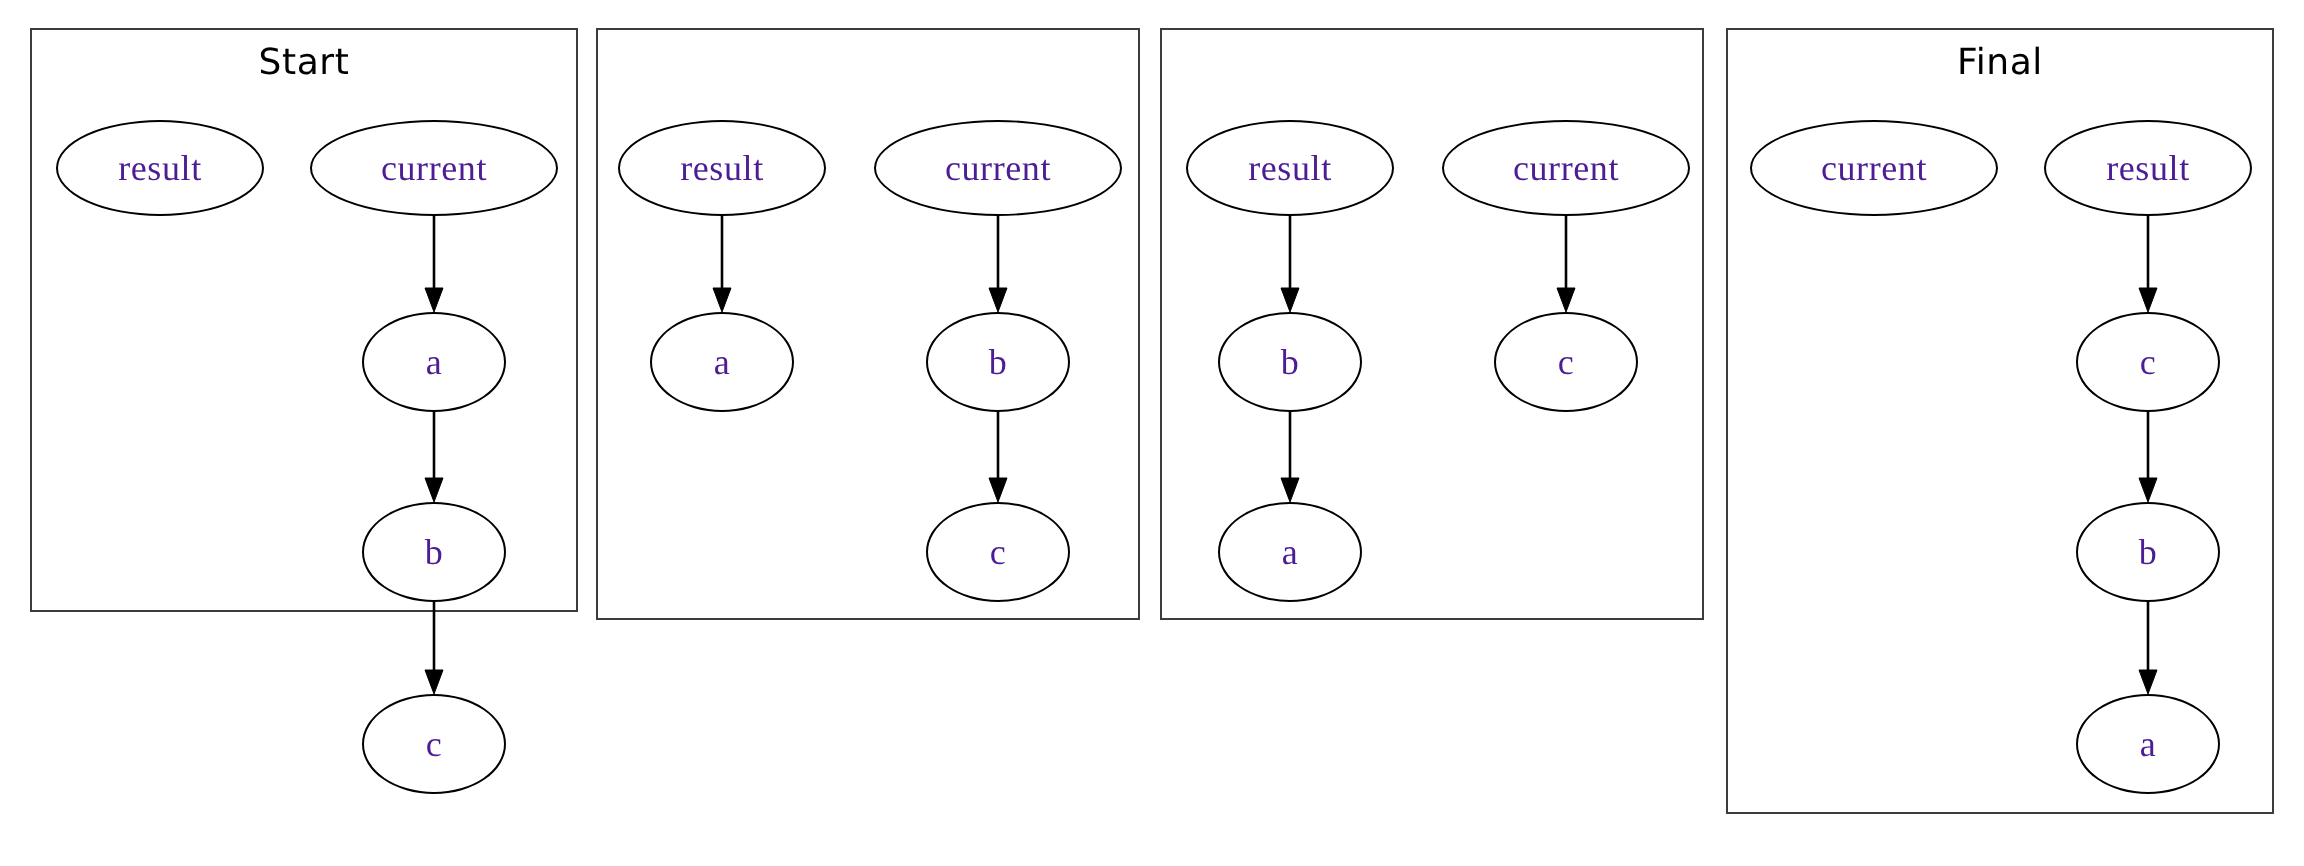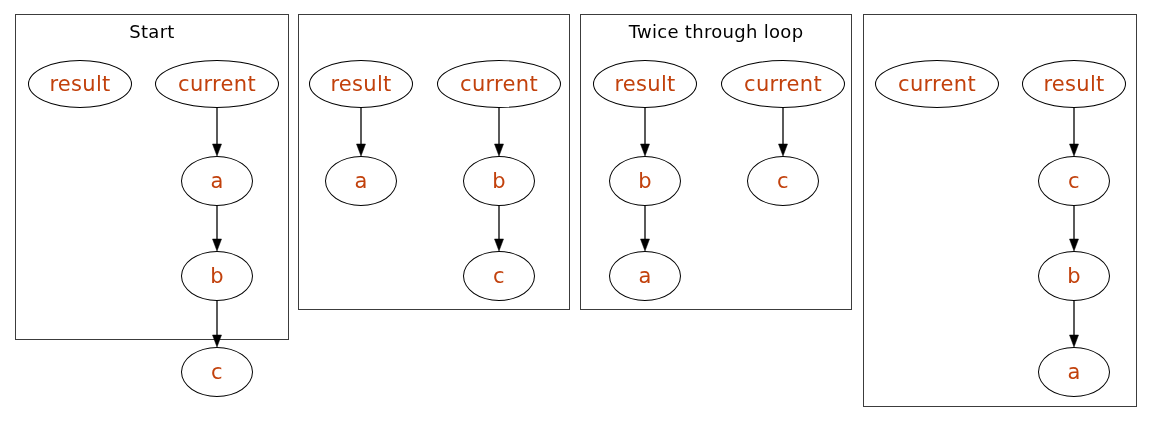--- a/index.html
+++ b/index.html
@@ -33,46 +33,47 @@
     white-space: nowrap;
   }
   .node {
     position: absolute;
     border: 1.4px solid #000000;
     border-radius: 50%;
     box-sizing: border-box;
     display: flex;
     align-items: center;
     justify-content: center;
-    font-size: 21px;
-    color: #c2410c;
+    font-size: 18px;
+    color: #4c1d95;
     background: #ffffff;
     letter-spacing: 0.3px;
     white-space: nowrap;
+    font-family: Liberation Serif, serif;
   }
   .arrow {
     position: absolute;
     overflow: visible;
   }
   .arrow line {
     stroke: #000000;
     stroke-width: 1.3;
   }
   .arrow polygon {
     fill: #000000;
     stroke: #000000;
     stroke-width: 0.5;
   }
 </style>
 </head>
 <body>
 
 <div class="canvas">
 
-  <div class="panel" style="left:15px; top:14px; width:274px; height:326px;">
+  <div class="panel" style="left:15px; top:14px; width:274px; height:292px;">
     <div class="panel-title">Start</div>
     <div class="node" style="left:12px;  top:45px;  width:104px; height:48px;">result</div>
     <div class="node" style="left:139px; top:45px;  width:124px; height:48px;">current</div>
     <div class="node" style="left:165px; top:141px; width:72px;  height:50px;">a</div>
     <div class="node" style="left:165px; top:236px; width:72px;  height:50px;">b</div>
     <div class="node" style="left:165px; top:332px; width:72px;  height:50px;">c</div>
     <svg class="arrow" style="left:195px; top:93px;" width="12" height="48">
       <line x1="6" y1="0" x2="6" y2="37"></line>
         <polygon points="1.5,36 10.5,36 6,48"></polygon>
     </svg>
@@ -100,41 +101,41 @@
       <line x1="6" y1="0" x2="6" y2="37"></line>
         <polygon points="1.5,36 10.5,36 6,48"></polygon>
     </svg>
     <svg class="arrow" style="left:194px; top:191px;" width="12" height="45">
       <line x1="6" y1="0" x2="6" y2="34"></line>
         <polygon points="1.5,33 10.5,33 6,45"></polygon>
     </svg>
   </div>
 
   <div class="panel" style="left:580px; top:14px; width:272px; height:296px;">
-    <div class="panel-title">Twice through loop</div>
     <div class="node" style="left:12px;  top:45px;  width:104px; height:48px;">result</div>
     <div class="node" style="left:140px; top:45px;  width:124px; height:48px;">current</div>
     <div class="node" style="left:28px;  top:141px; width:72px;  height:50px;">b</div>
     <div class="node" style="left:166px; top:141px; width:72px;  height:50px;">c</div>
     <div class="node" style="left:28px;  top:236px; width:72px;  height:50px;">a</div>
     <svg class="arrow" style="left:58px; top:93px;" width="12" height="48">
       <line x1="6" y1="0" x2="6" y2="37"></line>
         <polygon points="1.5,36 10.5,36 6,48"></polygon>
     </svg>
     <svg class="arrow" style="left:196px; top:93px;" width="12" height="48">
       <line x1="6" y1="0" x2="6" y2="37"></line>
         <polygon points="1.5,36 10.5,36 6,48"></polygon>
     </svg>
     <svg class="arrow" style="left:58px; top:191px;" width="12" height="45">
       <line x1="6" y1="0" x2="6" y2="34"></line>
         <polygon points="1.5,33 10.5,33 6,45"></polygon>
     </svg>
   </div>
 
   <div class="panel" style="left:863px; top:14px; width:274px; height:393px;">
+    <div class="panel-title">Final</div>
     <div class="node" style="left:11px;  top:45px;  width:124px; height:48px;">current</div>
     <div class="node" style="left:158px; top:45px;  width:104px; height:48px;">result</div>
     <div class="node" style="left:174px; top:141px; width:72px;  height:50px;">c</div>
     <div class="node" style="left:174px; top:236px; width:72px;  height:50px;">b</div>
     <div class="node" style="left:174px; top:332px; width:72px;  height:50px;">a</div>
     <svg class="arrow" style="left:204px; top:93px;" width="12" height="48">
       <line x1="6" y1="0" x2="6" y2="37"></line>
         <polygon points="1.5,36 10.5,36 6,48"></polygon>
     </svg>
     <svg class="arrow" style="left:204px; top:191px;" width="12" height="45">

